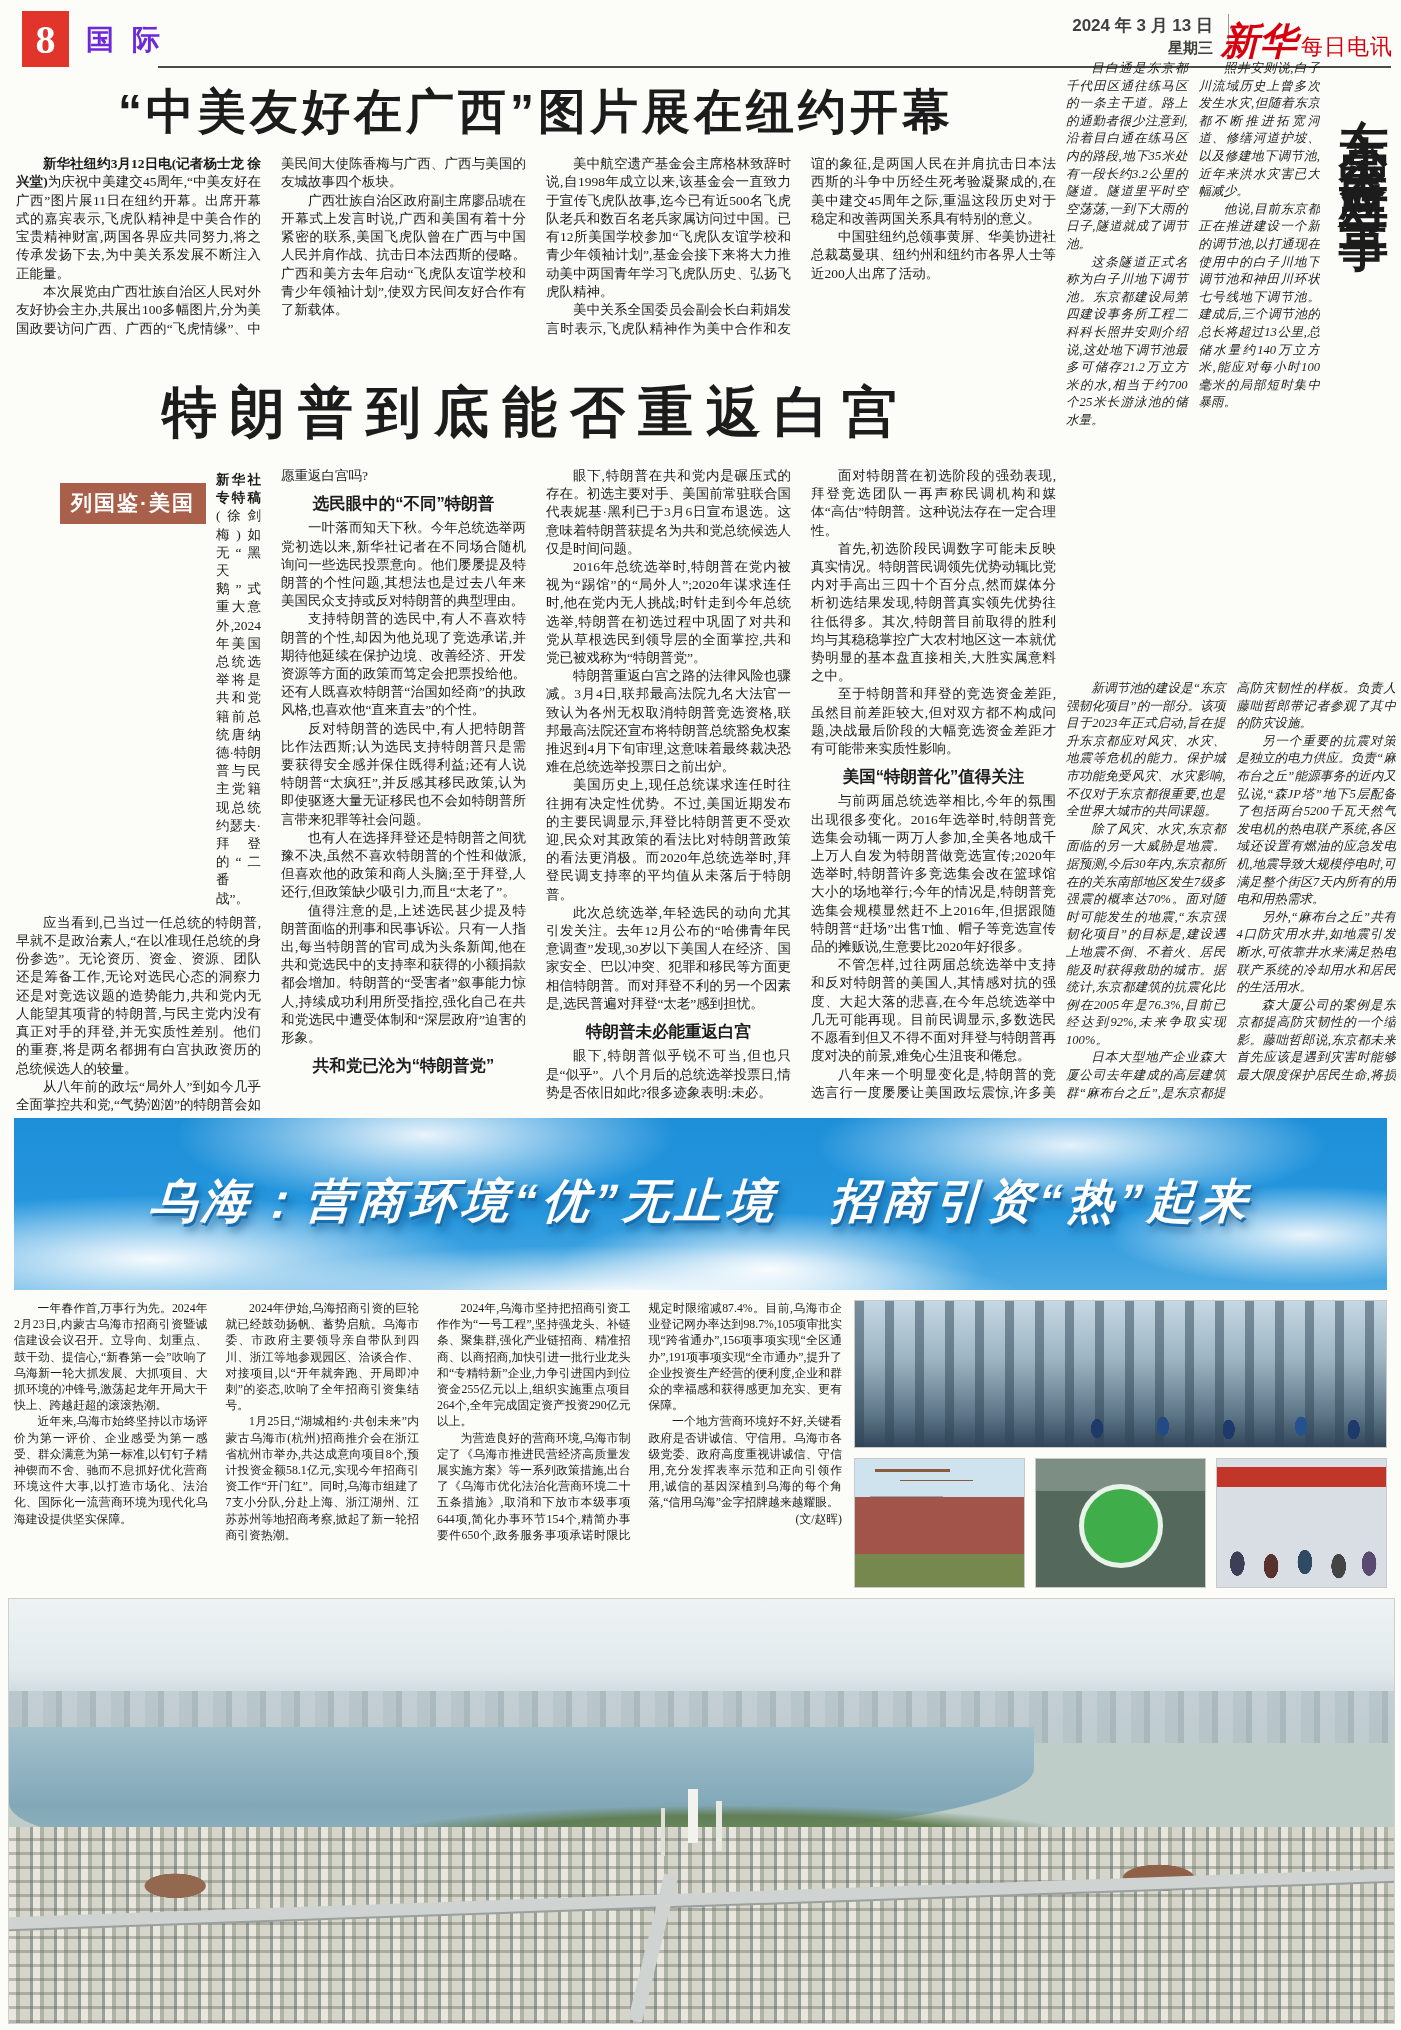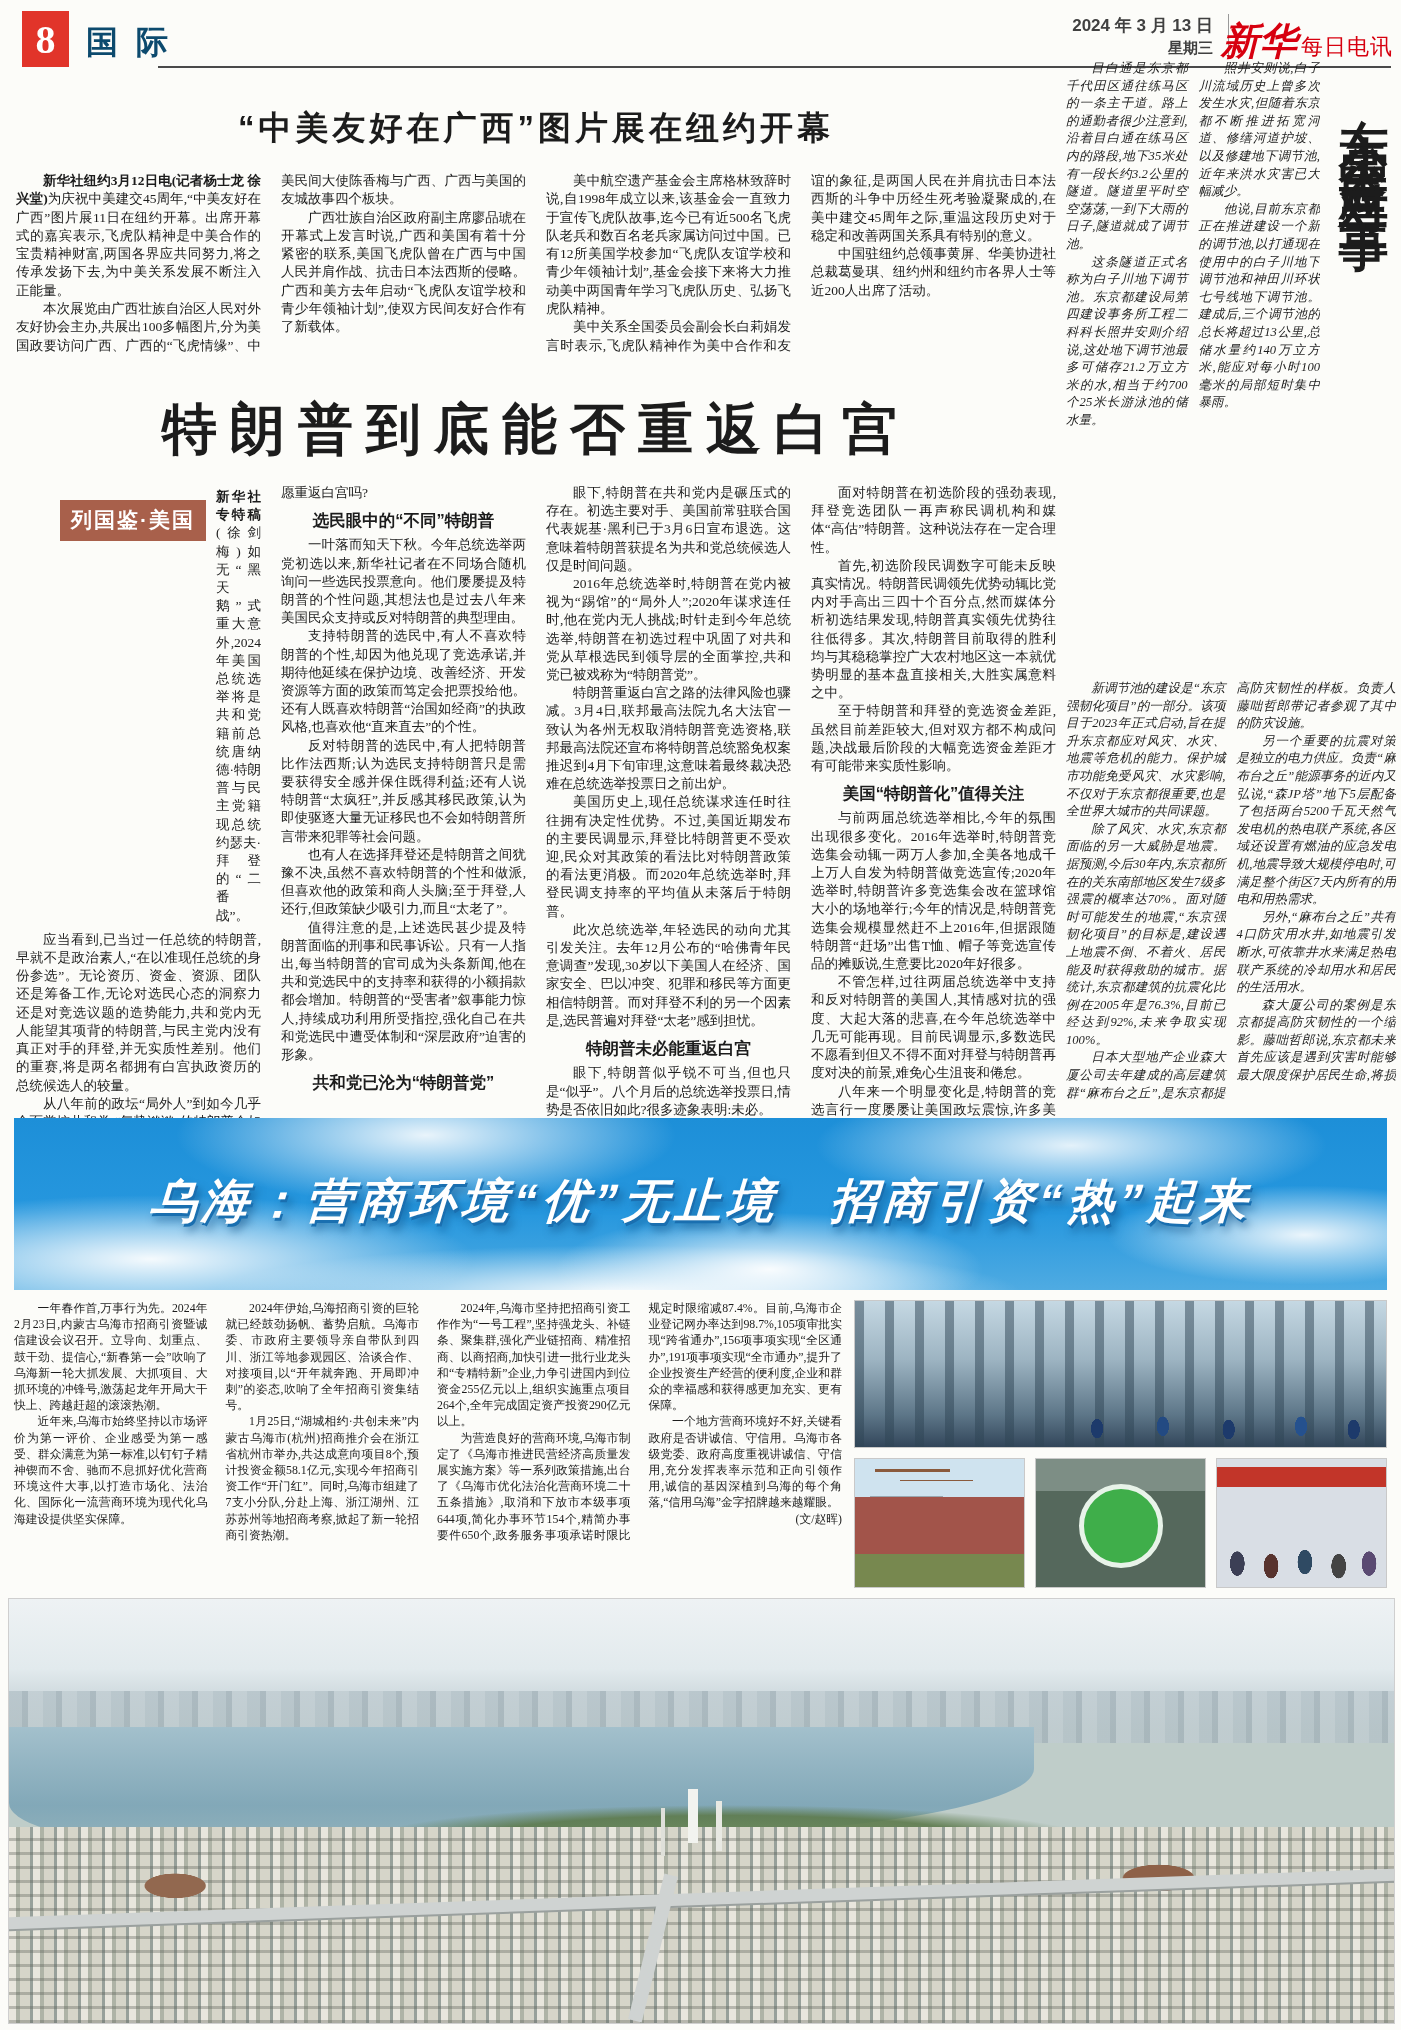--- a/index.html
+++ b/index.html
@@ -9,36 +9,36 @@
   p{margin:0;text-indent:2em;text-align:justify;}
   h3{font-family:"Liberation Sans","DejaVu Sans",sans-serif;font-weight:bold;text-align:center;
      font-size:16.5px;margin:9px 0 7px;text-indent:0;break-inside:avoid;}
   .sign,.credit{text-align:right;text-indent:0;}
 
   
   .hdr{position:absolute;left:0;top:0;width:1401px;height:72px;}
   .pageno{position:absolute;left:22px;top:11px;width:47px;height:56px;background:#e1342a;
           color:#fff;font-family:"Liberation Serif",serif;font-weight:bold;font-size:40px;
           display:flex;align-items:center;justify-content:center;}
-  .section{position:absolute;left:86px;top:21px;color:#0c4a6e;font-family:"Liberation Sans","DejaVu Sans",sans-serif;
-           font-weight:bold;font-size:32px;letter-spacing:18px;text-align:right;}
+  .section{position:absolute;left:86px;top:21px;color:#6d28d9;font-family:"Liberation Sans","DejaVu Sans",sans-serif;
+           font-weight:bold;font-size:28px;letter-spacing:18px;text-align:right;}
   .hdr-rule{position:absolute;left:158px;top:66px;width:1233px;height:2px;background:#4a4a4a;}
   .dateblk{position:absolute;right:188px;top:14px;text-align:right;
            font-family:"Liberation Sans","DejaVu Sans",sans-serif;color:#404040;}
   .date1{font-size:17px;font-weight:bold;}
   .date2{font-size:15px;font-weight:bold;margin-top:2px;}
   .hdr-div{position:absolute;right:172px;top:14px;width:1px;height:44px;background:#999;}
   .masthead{position:absolute;right:8px;top:16px;color:#d7000f;white-space:nowrap;}
   .mh-script{font-family:"Liberation Serif",serif;font-style:italic;font-weight:bold;font-size:38px;}
   .mh-bold{font-family:"Liberation Sans","DejaVu Sans",sans-serif;font-weight:400;font-size:22px;letter-spacing:1px;}
 
   
   .main{position:absolute;left:16px;top:84px;width:1040px;}
-  .h1-top{font-family:"Liberation Sans","DejaVu Sans",sans-serif;font-weight:900;font-size:33px;
-          text-align:center;letter-spacing:4px;margin:16px;line-height:56px;}
+  .h1-top{font-family:"Liberation Sans","DejaVu Sans",sans-serif;font-weight:900;font-size:48px;
+          text-align:center;letter-spacing:4px;margin:0;line-height:56px;}
   .top-body{margin-top:15px;height:196px;columns:4;column-gap:20px;
             font-size:13.5px;line-height:18.3px;overflow:hidden;}
 
   .h2-trump{font-family:"Liberation Serif","DejaVu Serif",serif;font-weight:900;font-size:55px;
             text-align:center;letter-spacing:13px;margin:30px 0 22px;line-height:64px;}
   .t-body{height:648px;columns:4;column-gap:20px;font-size:13.5px;line-height:18.2px;overflow:hidden;}
   .lead-row{display:flex;gap:10px;margin:4px 0 6px;break-inside:avoid;}
   .kicker{flex:0 0 146px;height:41px;background:#a8604b;color:#fff;margin-top:12px;
           font-family:"Liberation Sans","DejaVu Sans",sans-serif;font-weight:bold;font-size:21px;
           display:flex;align-items:center;justify-content:center;letter-spacing:2px;margin-left:44px;}

